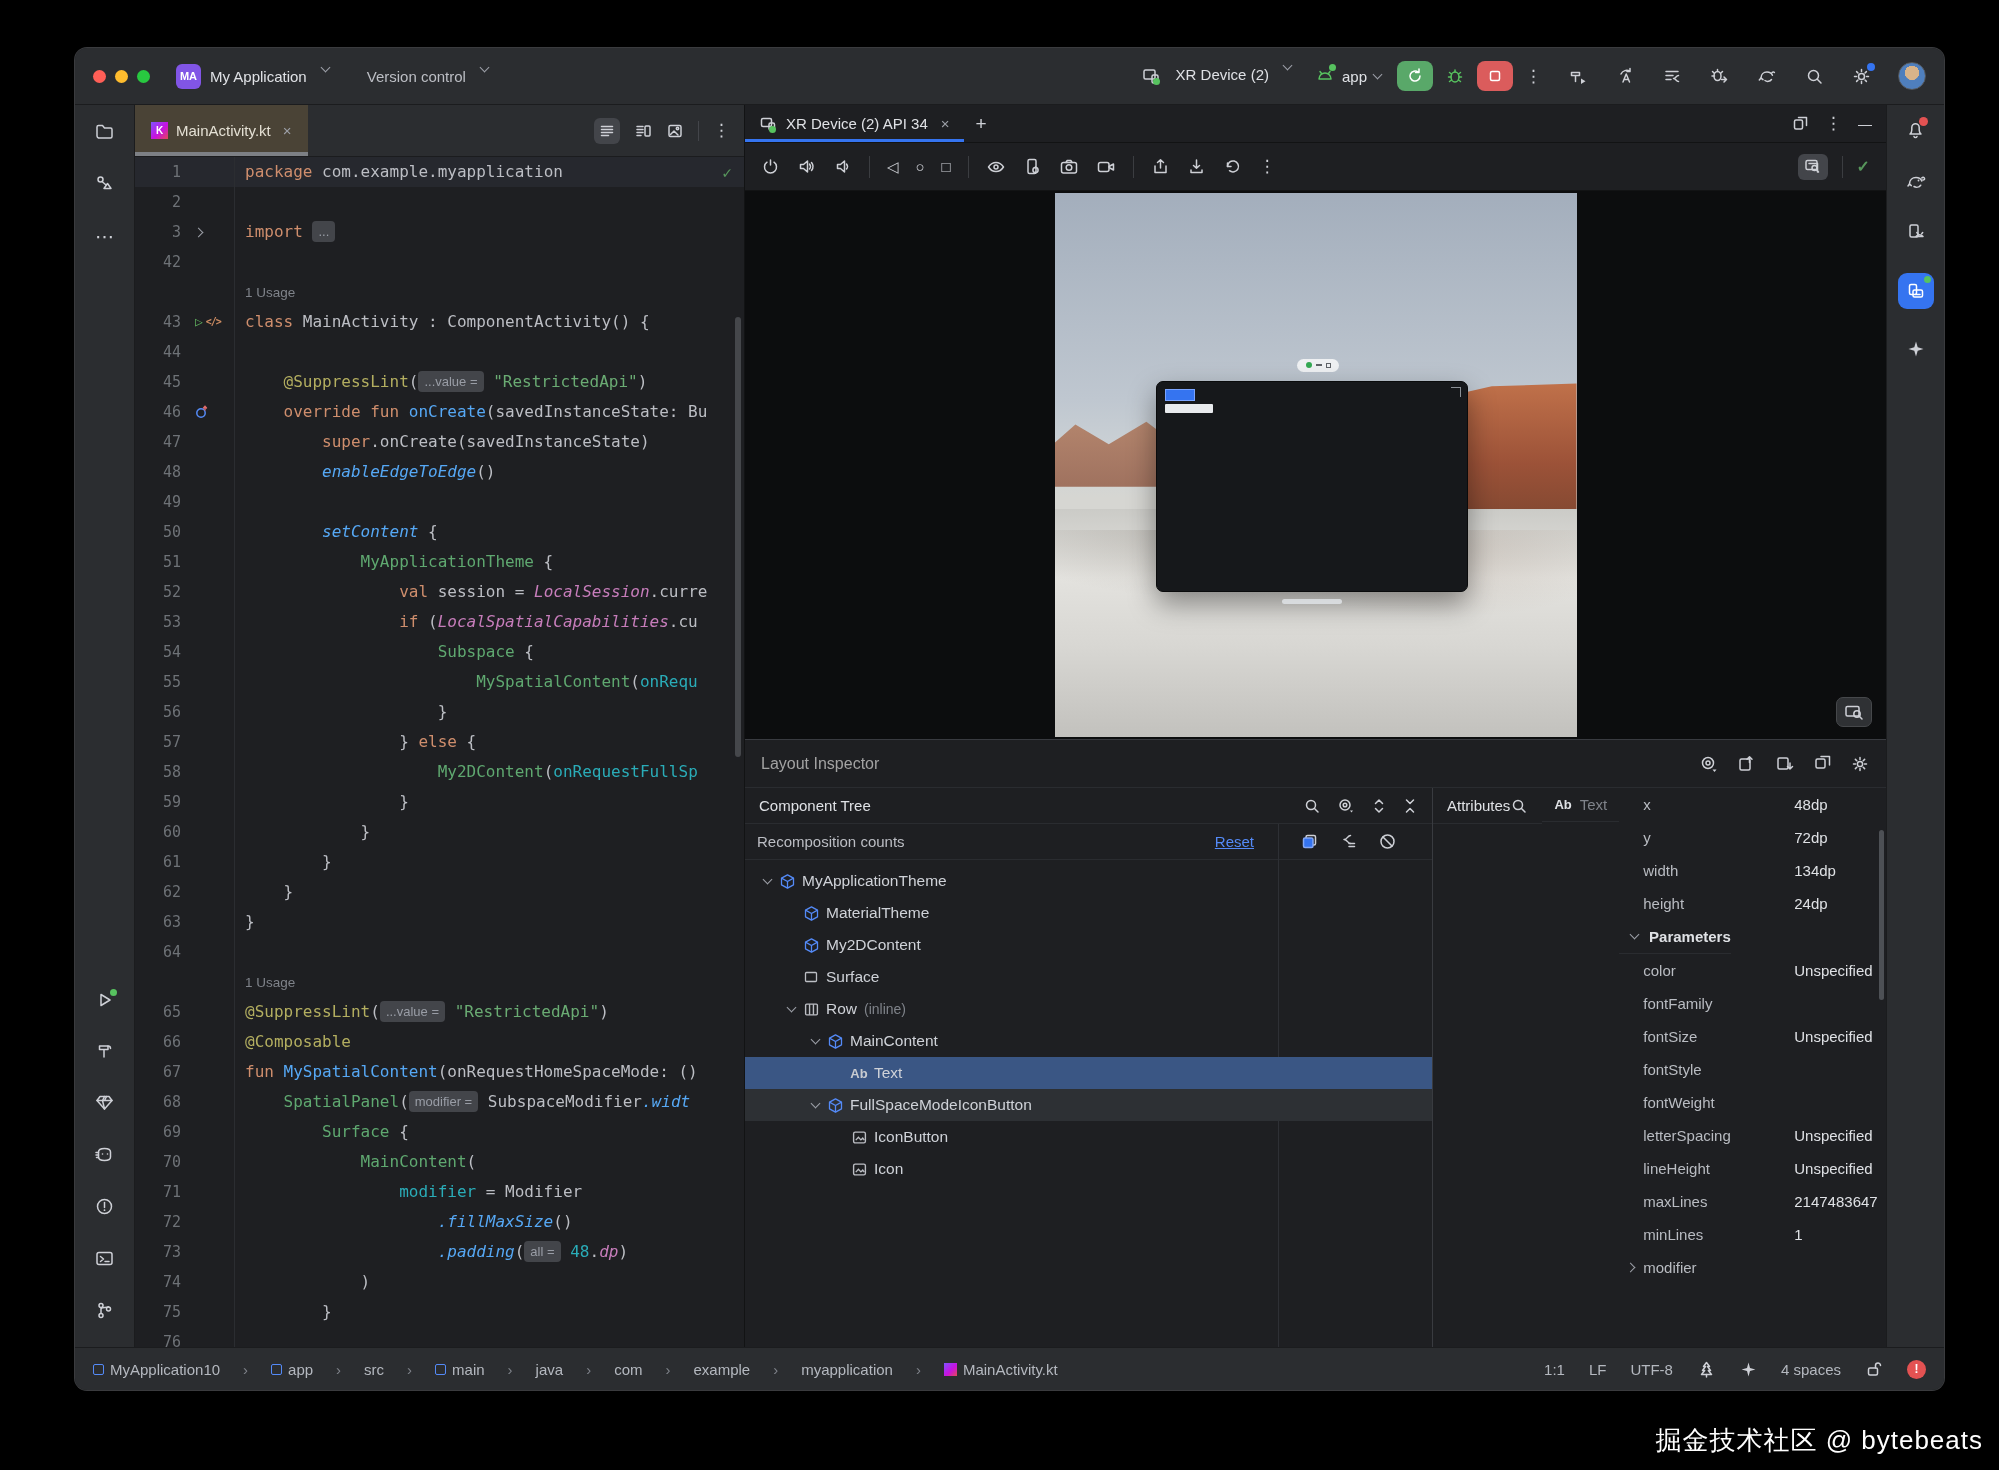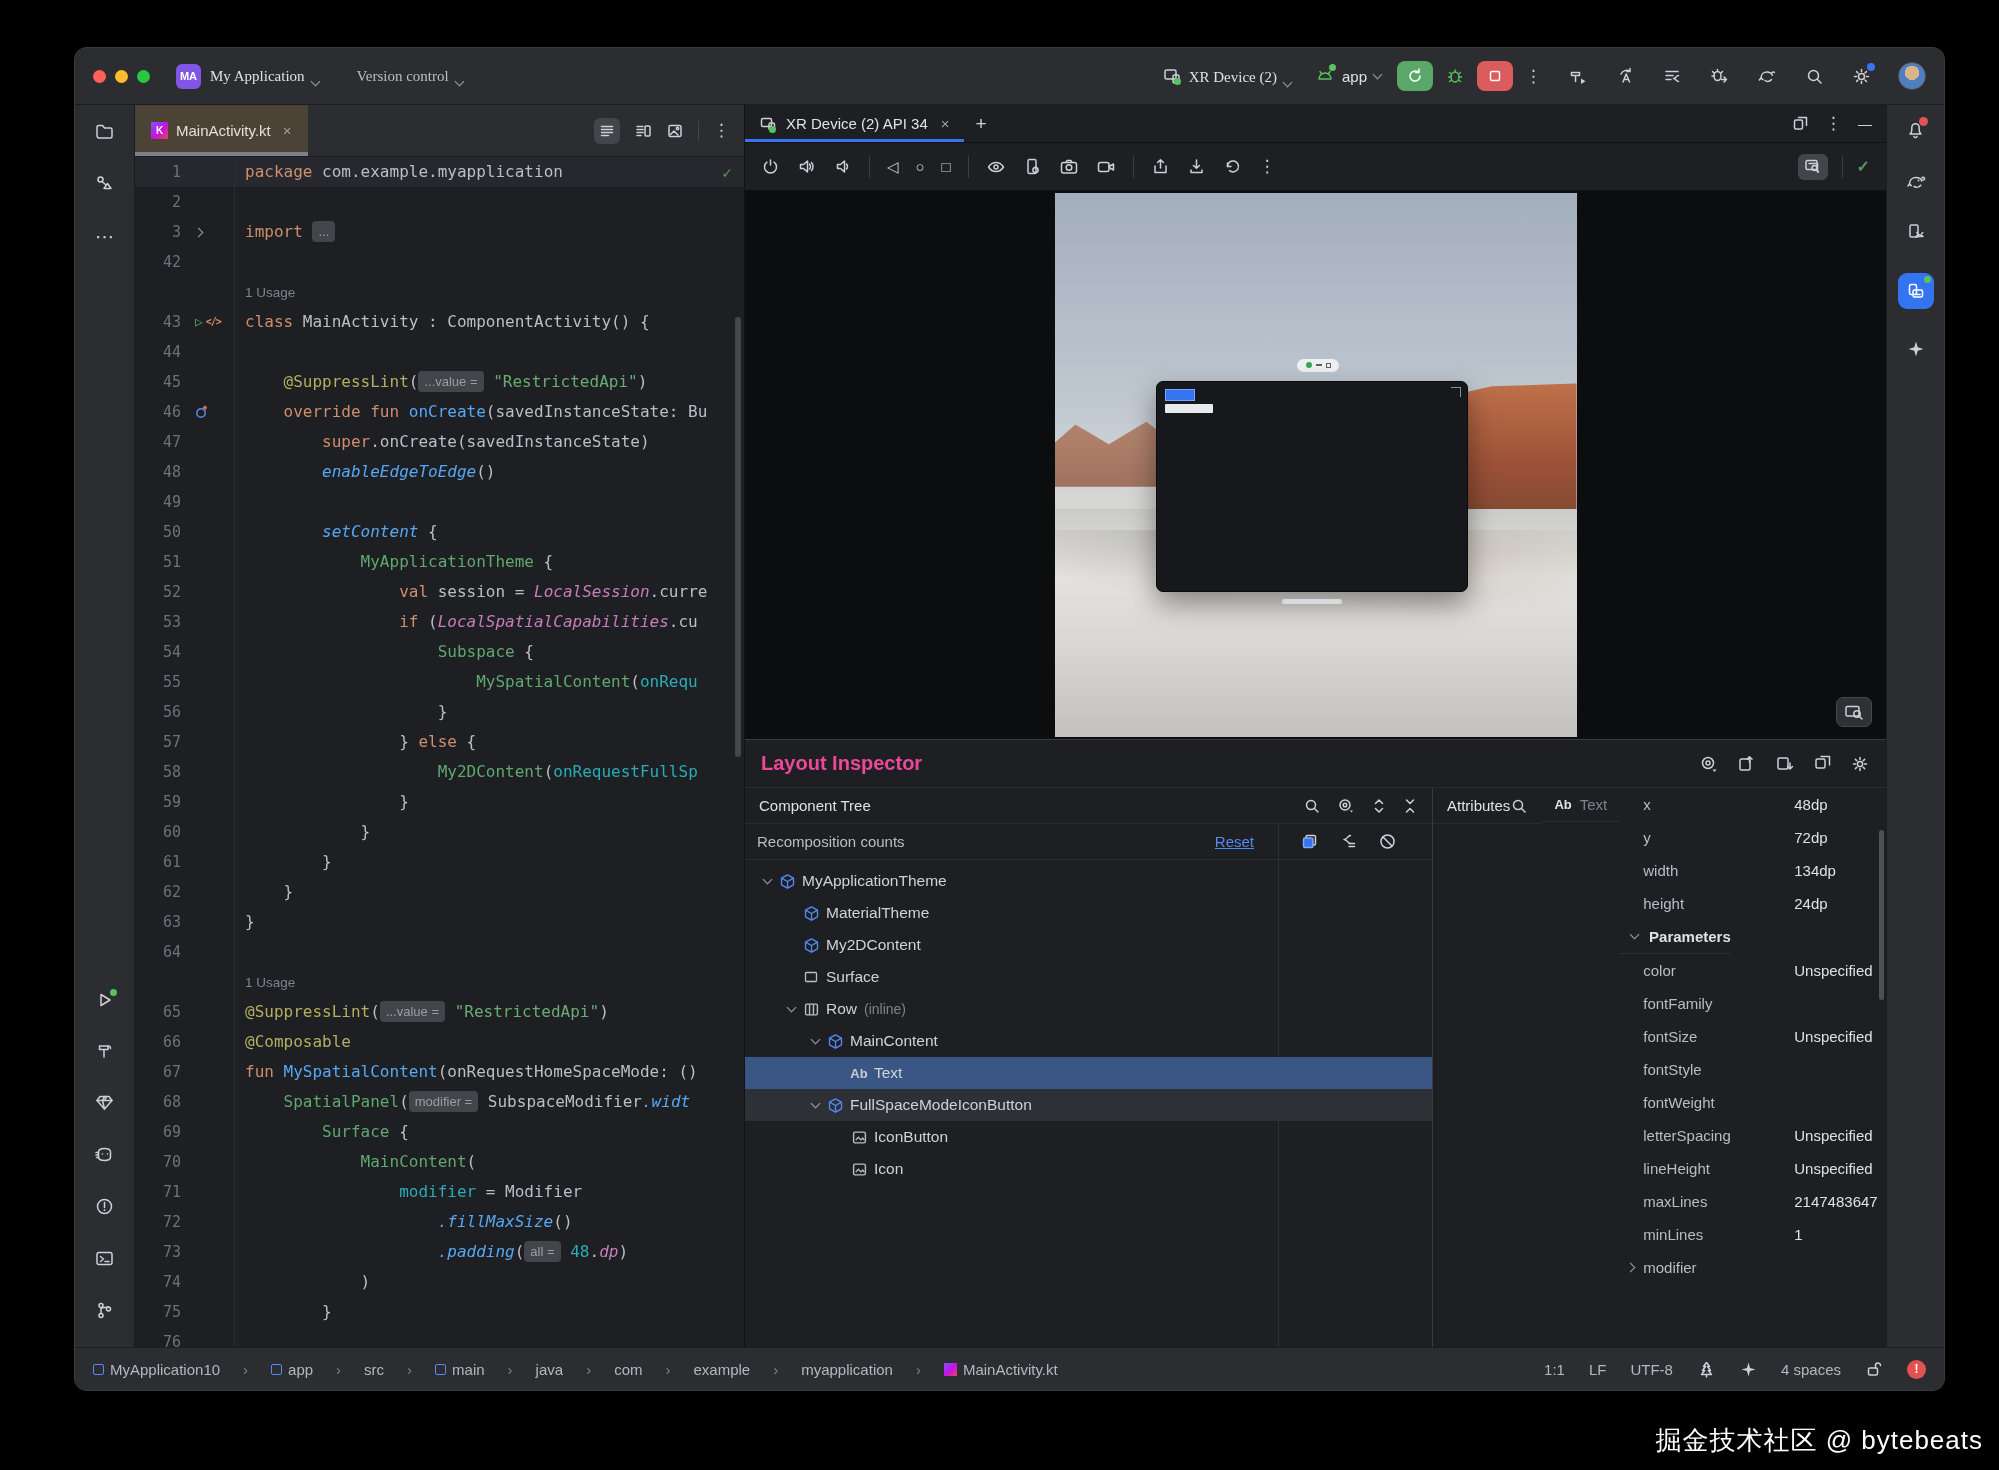--- a/index.html
+++ b/index.html
@@ -4,21 +4,21 @@
 <style>
   *{margin:0;padding:0;box-sizing:border-box;}
   html,body{width:1999px;height:1470px;}
   body{background:#000;font-family:"Liberation Sans",sans-serif;color:#dfe1e5;overflow:hidden;position:relative;}
   .window{position:absolute;left:75px;top:48px;width:1869px;height:1342px;background:#1e1f22;border-radius:12px;overflow:hidden;display:flex;flex-direction:column;box-shadow:0 0 0 1px #3a3b3e;}
   
   .titlebar{height:57px;background:#2b2d30;display:flex;align-items:center;flex:none;padding:0 18px;border-bottom:1px solid #1b1c1e;}
   .traffic{display:flex;gap:9px;margin-right:26px;}
   .tl{width:13px;height:13px;border-radius:50%;}
   .badge{width:25px;height:25px;border-radius:6px;background:#8155e6;color:#fff;font-size:11px;font-weight:bold;display:flex;align-items:center;justify-content:center;margin-right:9px;}
-  .tb-item{display:flex;align-items:flex-end;gap:7px;font-size:15px;color:#dfe1e5;margin-right:38px;font-family:Liberation Serif, serif;}
+  .tb-item{display:flex;align-items:flex-start;gap:15px;font-size:15px;color:#dfe1e5;margin-right:38px;}
   .tb-item.dim{color:#bcbec4;}
   .chev{width:7px;height:7px;border-left:1.6px solid #9da0a8;border-bottom:1.6px solid #9da0a8;transform:rotate(-45deg);display:inline-block;margin-top:-4px;}
   .chev.r{transform:rotate(-135deg);margin-top:0;}
   .run-chip{display:flex;align-items:center;gap:7px;font-size:15px;margin-right:16px;}
   .sq-btn{width:36px;height:30px;border-radius:8px;display:flex;align-items:center;justify-content:center;margin-right:12px;}
   .ic{display:inline-flex;align-items:center;justify-content:center;color:#ced0d6;}
   .ic svg *{stroke:currentColor;fill:none;stroke-width:1.5;stroke-linecap:round;stroke-linejoin:round;}
   .ic svg .f{fill:currentColor;stroke:none;}
   .kebab{font-size:17px;color:#ced0d6;letter-spacing:0;}
   .tb-icons{display:flex;align-items:center;gap:26px;margin-left:26px;}
@@ -85,21 +85,21 @@
   .panel-resize{position:absolute;right:6px;top:5px;width:10px;height:10px;border-top:1.5px solid #8b9096;border-right:1.5px solid #8b9096;}
   .env-pill{position:absolute;left:46.5%;top:30.5%;width:42px;height:13px;background:#eef0f2;border-radius:7px;display:flex;align-items:center;justify-content:center;gap:4px;}
   .env-pill .d1{width:6px;height:6px;border-radius:50%;background:#34a853;}
   .env-pill .d2{width:6px;height:2px;background:#5f6368;}
   .env-pill .d3{width:5px;height:5px;border:1px solid #5f6368;}
   .panel-handle{position:absolute;left:calc(19.5% + 29.9% - 30px);top:calc(34.5% + 38.8% + 7px);width:60px;height:5px;border-radius:3px;background:#dfe3e6;opacity:.85;}
   .fit-btn{position:absolute;right:14px;bottom:12px;width:36px;height:30px;background:#2f3134;border:1px solid #46484b;border-radius:7px;display:flex;align-items:center;justify-content:center;}
   
   .inspector{height:608px;flex:none;border-top:1px solid #393b40;display:flex;flex-direction:column;background:#1e1f22;}
   .insp-header{height:48px;flex:none;display:flex;align-items:center;padding:0 16px;border-bottom:1px solid #2a2c30;}
-  .insp-title{font-size:20px;font-weight:bold;color:#ec4899;}
+  .insp-title{font-size:16px;font-weight:normal;color:#a3a3a3;}
   .insp-hicons{margin-left:auto;display:flex;align-items:center;gap:18px;}
   .insp-cols{flex:1;display:flex;min-height:0;}
   .tree-group{flex:1;min-width:0;border-right:1px solid #393b40;display:flex;flex-direction:column;position:relative;}
   .tree-hdr{height:36px;flex:none;display:flex;align-items:center;padding:0 14px;border-bottom:1px solid #2a2c30;font-size:15px;color:#dfe1e5;}
   .tree-hicons{margin-left:auto;display:flex;align-items:center;gap:15px;}
   .recomp-row{height:36px;flex:none;display:flex;align-items:center;border-bottom:1px solid #2a2c30;font-size:15px;color:#bcbec4;}
   .recomp-left{width:533px;flex:none;display:flex;align-items:flex-start;padding:0 12px;}
   .reset-link{margin-left:auto;color:#548af7;text-decoration:underline;padding-right:12px;}
   .recomp-icons{display:flex;align-items:center;gap:20px;padding-left:22px;}
   .recomp-divider{position:absolute;left:533px;top:36px;bottom:0;width:1px;background:#2e3035;}

